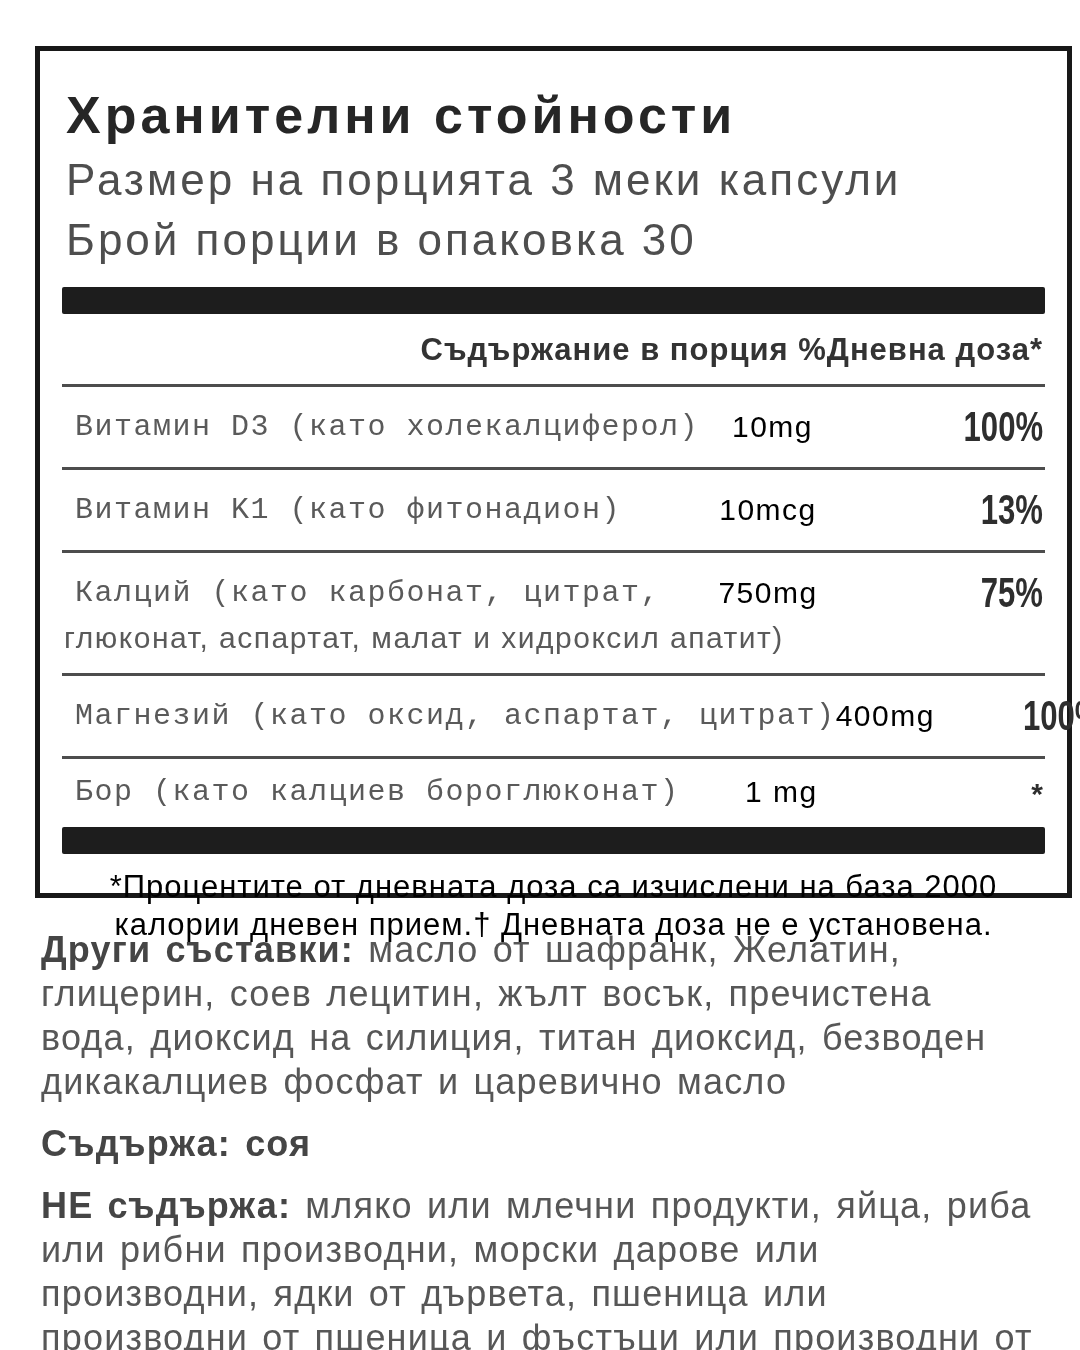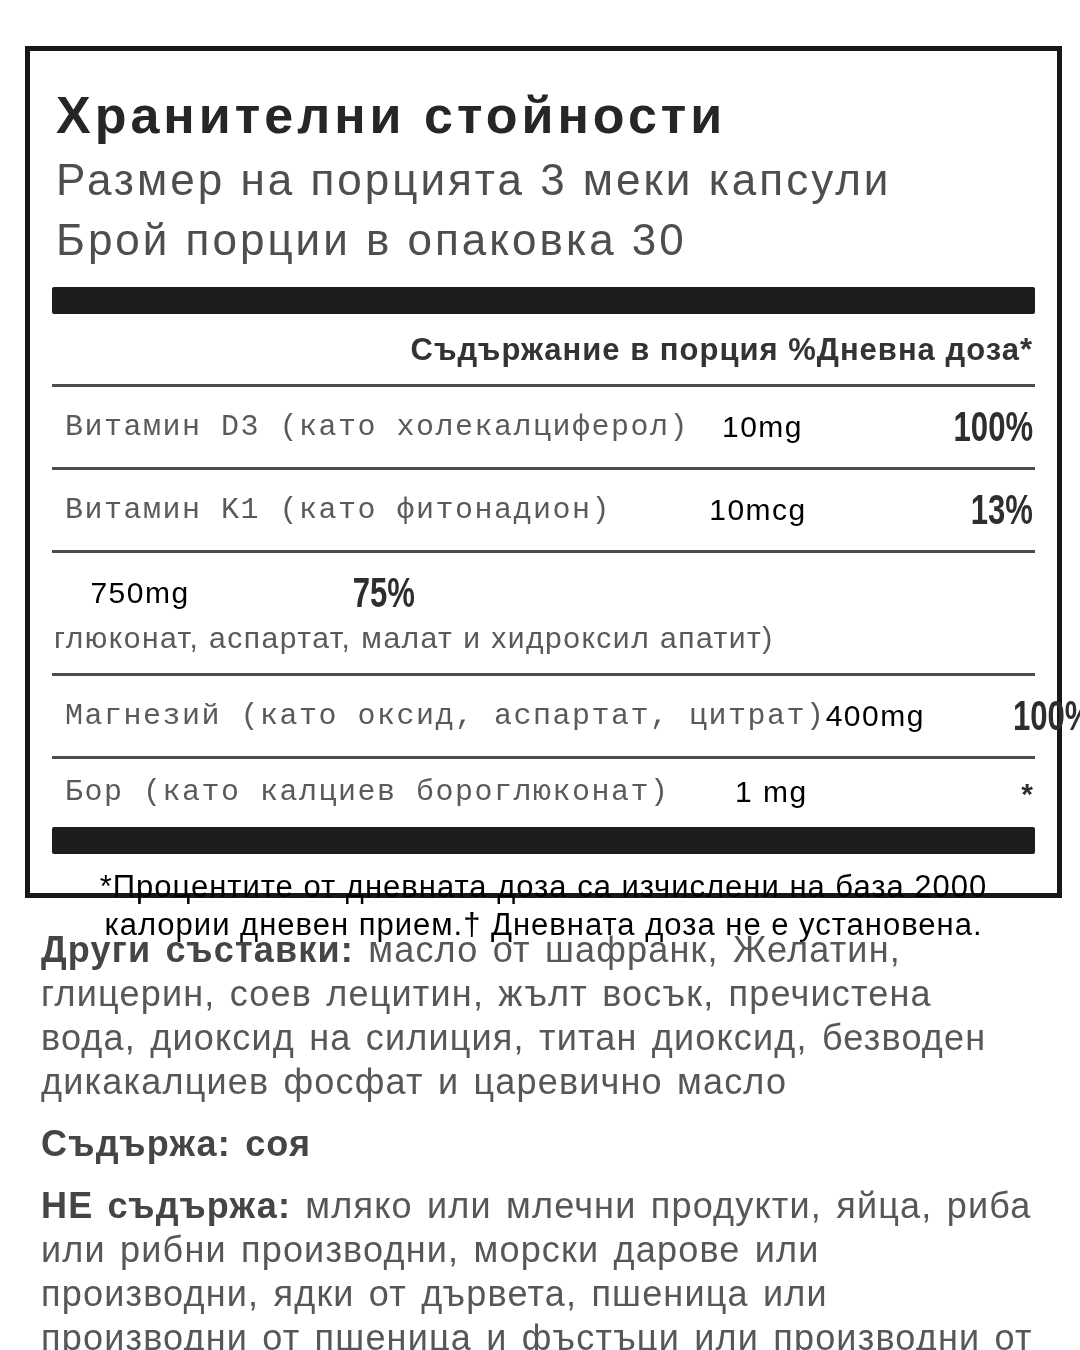--- a/index.html
+++ b/index.html
@@ -2,21 +2,21 @@
 <html><head>
 <meta charset="utf-8">
 <style>
   html,body{margin:0;padding:0;}
   body{
     width:1080px;height:1350px;background:#ffffff;
     font-family:"Liberation Sans","DejaVu Sans",sans-serif;
     color:#555;position:relative;overflow:hidden;
   }
   .panel{
-    position:absolute;left:25px;top:46px;width:1037px;height:852px;
+    position:absolute;left:35px;top:46px;width:1037px;height:852px;
     border:5px solid #181818;box-sizing:border-box;background:#fff;
     padding:0 22px;
   }
   .panel-title{
     margin:34px 0 0 4px;
     font-size:52px;font-weight:800;color:#262626;letter-spacing:4px;
   }
   .sub{
     margin:10px 0 0 4px;
     font-size:44px;font-weight:400;color:#4e4e4e;letter-spacing:3px;
@@ -82,20 +82,21 @@
     <div class="dv">100%</div>
   </div>
 
   <div class="nrow">
     <div class="label">Витамин K1 (като фитонадион)</div>
     <div class="amount">10mcg</div>
     <div class="dv">13%</div>
   </div>
 
   <div class="nrow" style="padding-bottom:8px;">
+    <div class="label">Калций (като карбонат, цитрат,</div>
     <div class="amount">750mg</div>
     <div class="dv">75%</div>
   </div>
   <div class="row-cont">глюконат, аспартат, малат и хидроксил апатит)</div>
 
   <div class="nrow">
     <div class="label">Магнезий (като оксид, аспартат, цитрат)</div>
     <div class="amount">400mg</div>
     <div class="dv">100%</div>
   </div>

